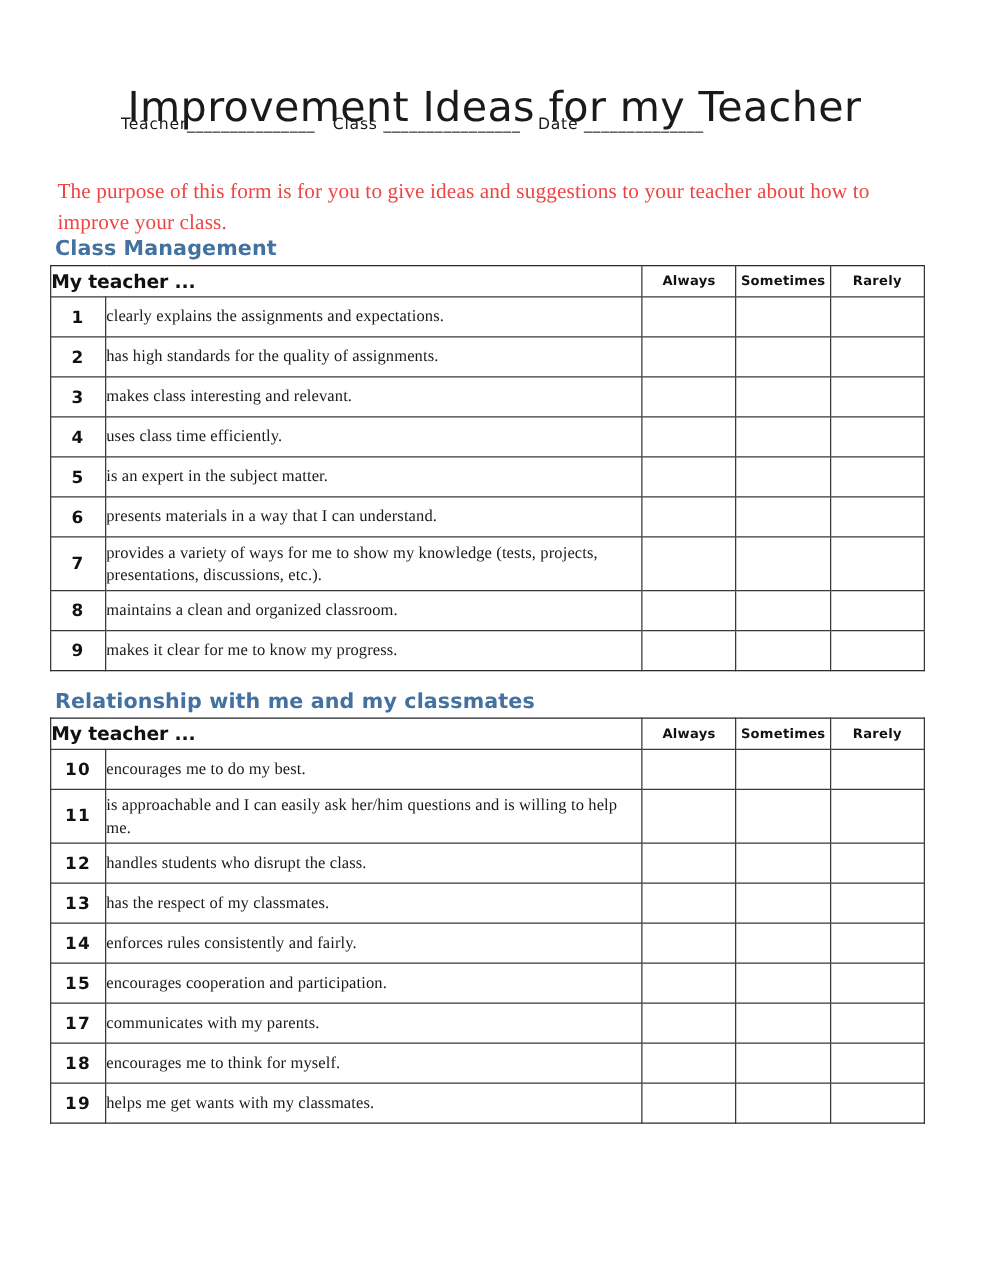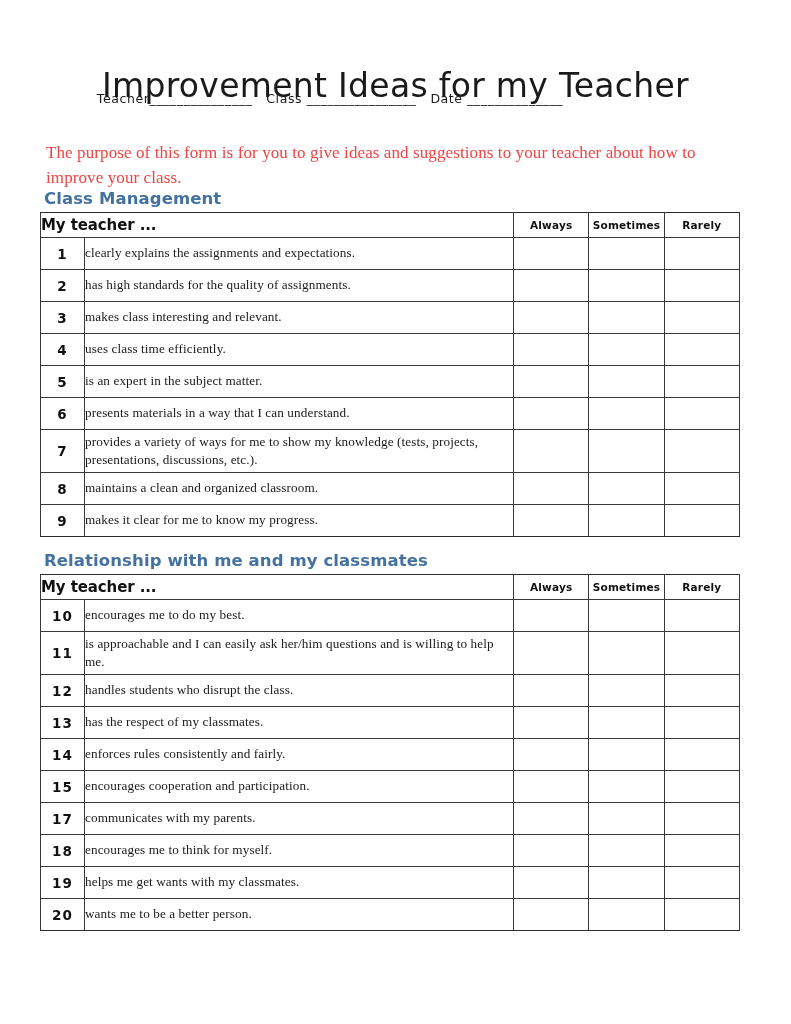--- a/index.html
+++ b/index.html
@@ -345,23 +345,16 @@
         <td class="td-rate"></td>
         <td class="td-rate"></td>
       </tr>
       <tr class="row-h1">
         <td class="td-num">19</td>
         <td class="td-stmt">helps me get wants with my classmates.</td>
         <td class="td-rate"></td>
         <td class="td-rate"></td>
         <td class="td-rate"></td>
       </tr>
-      <tr class="row-h1">
-        <td class="td-num">20</td>
-        <td class="td-stmt">wants me to be a better person.</td>
-        <td class="td-rate"></td>
-        <td class="td-rate"></td>
-        <td class="td-rate"></td>
-      </tr>
     </tbody>
   </table>
 
 </div>
 
 </body></html>

